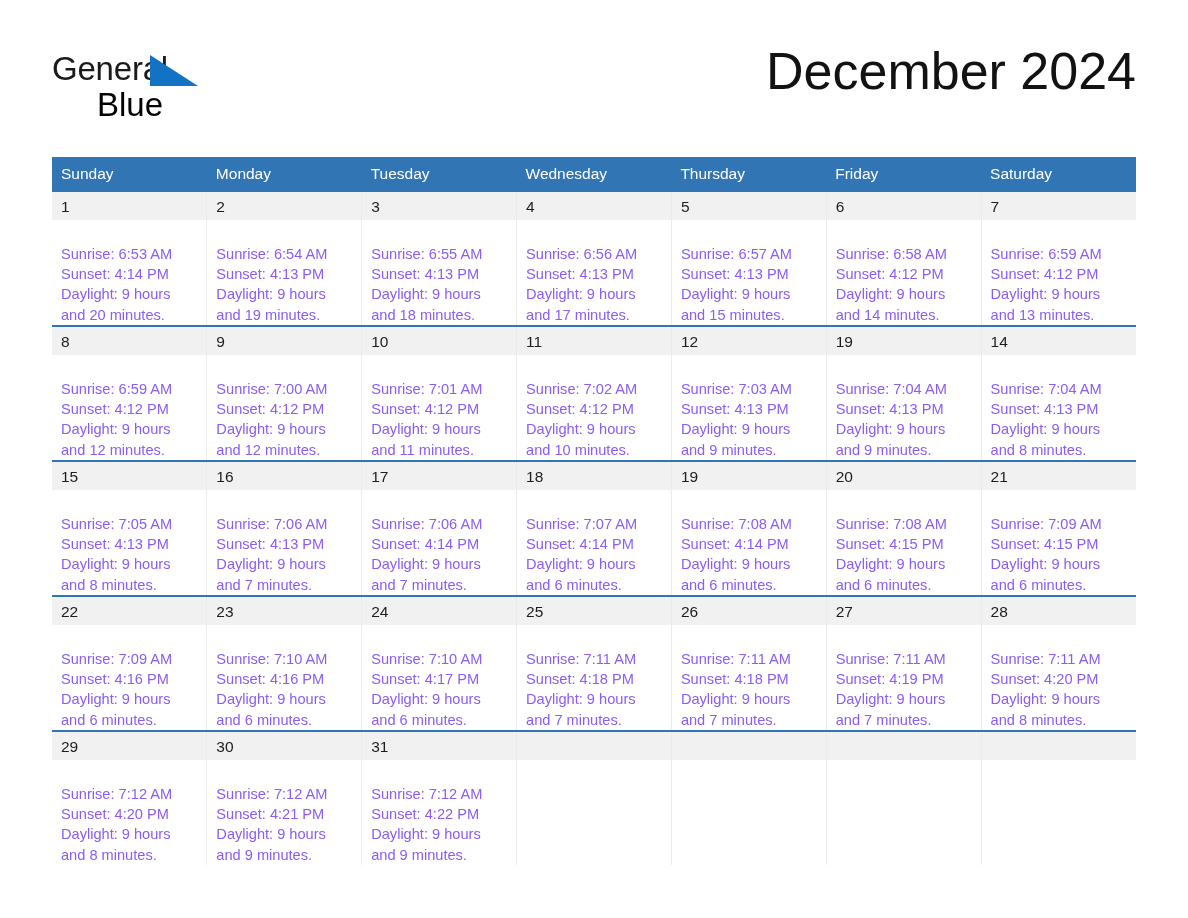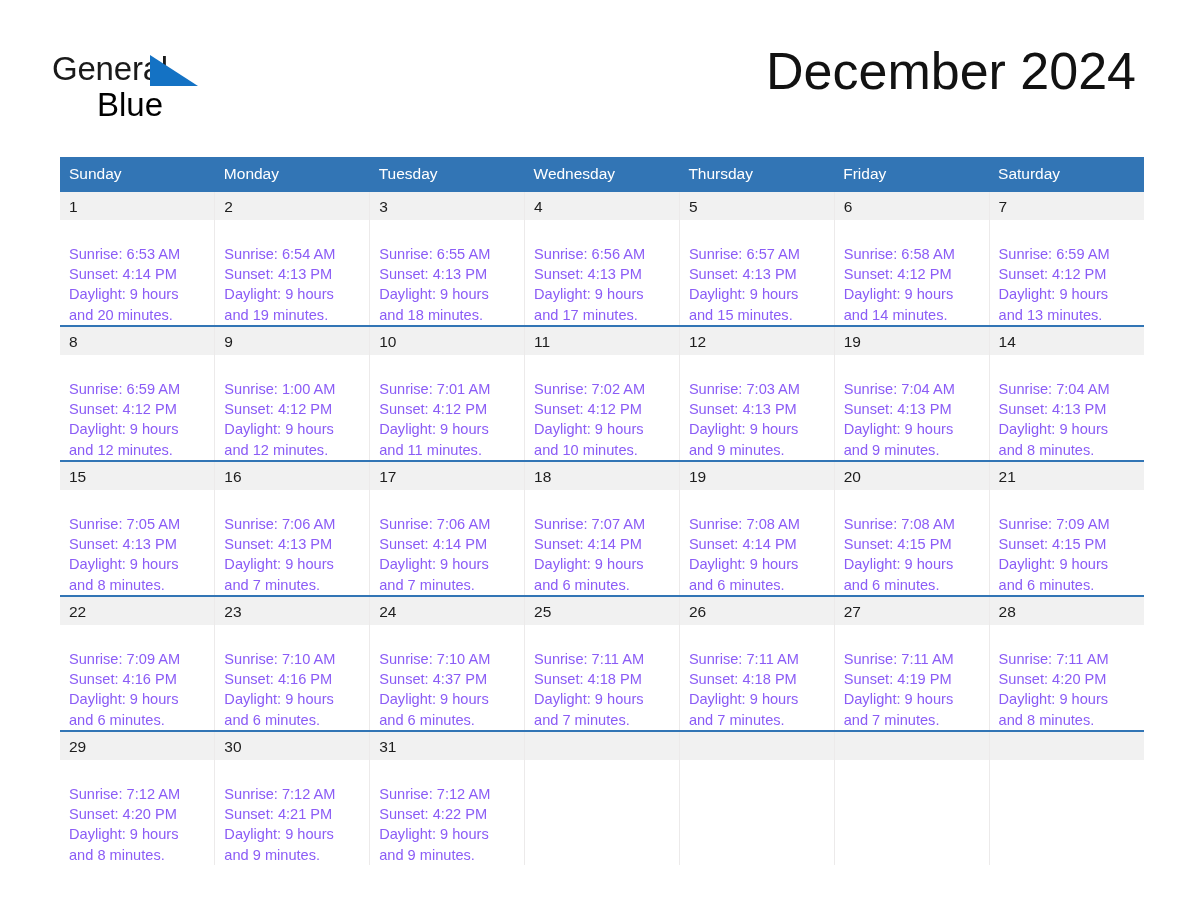--- a/index.html
+++ b/index.html
@@ -85,21 +85,21 @@
     font-size: 25px;
     line-height: 1.1;
     color: #121212;
     margin: 12px 0 0 0;
     font-weight: normal;
   }
 
   
   .calendar {
     position: absolute;
-    left: 60px;
+    left: 52px;
     top: 157px;
     width: 1084px;
     border-collapse: collapse;
     table-layout: fixed;
   }
 
   .calendar th {
     background: #3275b5;
     color: #ffffff;
     font-weight: normal;
@@ -267,21 +267,21 @@
                 <div>Sunset: 4:12 PM</div>
                 <div>Daylight: 9 hours</div>
                 <div>and 12 minutes.</div>
               </div>
             </div>
           </td>
           <td>
             <div class="cell">
               <div class="daynum-band">9</div>
               <div class="lines">
-                <div>Sunrise: 1:00 AM</div>
+                <div>Sunrise: 7:00 AM</div>
                 <div>Sunset: 4:12 PM</div>
                 <div>Daylight: 9 hours</div>
                 <div>and 12 minutes.</div>
               </div>
             </div>
           </td>
           <td>
             <div class="cell">
               <div class="daynum-band">10</div>
               <div class="lines">
@@ -437,21 +437,21 @@
                 <div>Daylight: 9 hours</div>
                 <div>and 6 minutes.</div>
               </div>
             </div>
           </td>
           <td>
             <div class="cell">
               <div class="daynum-band">24</div>
               <div class="lines">
                 <div>Sunrise: 7:10 AM</div>
-                <div>Sunset: 4:37 PM</div>
+                <div>Sunset: 4:17 PM</div>
                 <div>Daylight: 9 hours</div>
                 <div>and 6 minutes.</div>
               </div>
             </div>
           </td>
           <td>
             <div class="cell">
               <div class="daynum-band">25</div>
               <div class="lines">
                 <div>Sunrise: 7:11 AM</div>

